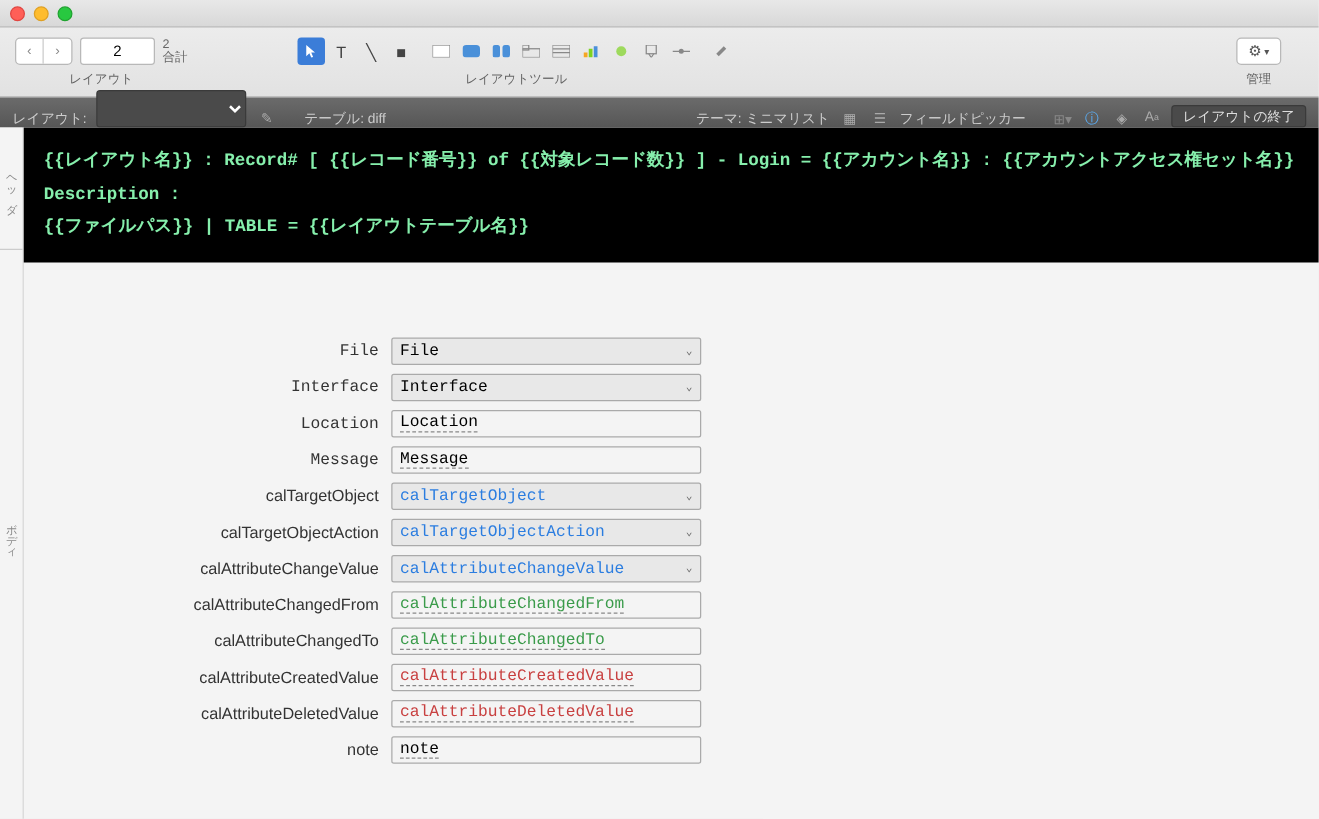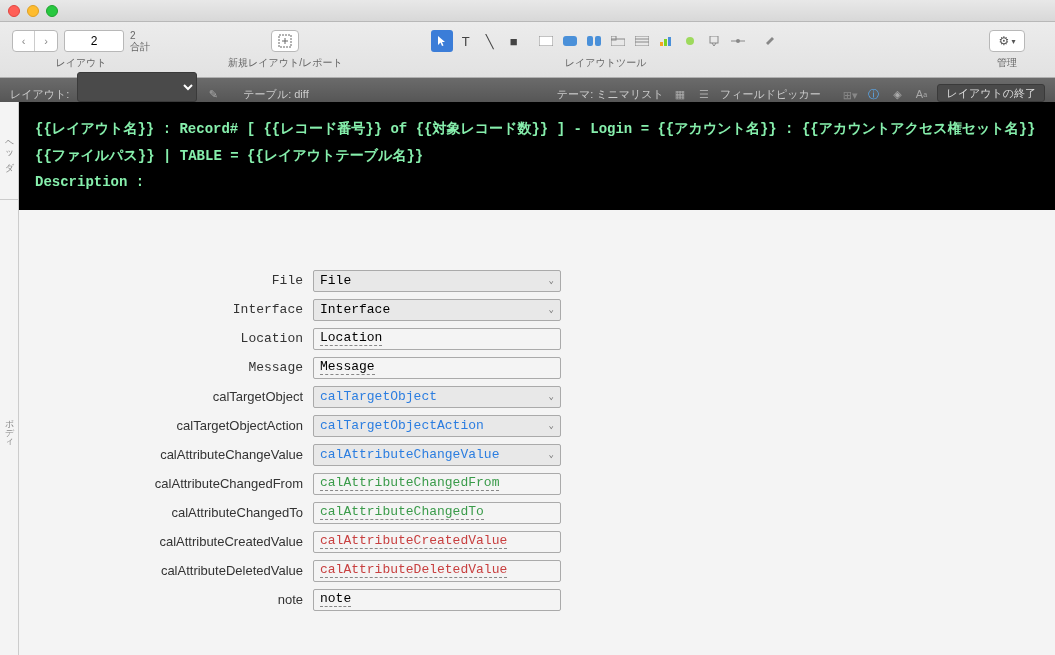--- a/index.html
+++ b/index.html
@@ -77,30 +77,20 @@
       </div>
       <input class="layout-input" value="2" style="">
       <div style="display:flex;flex-direction:column;font-size:10px;color:#666;line-height:1.1">
         <span>2</span>
         <span>合計</span>
       </div>
     </div>
     <div class="tb-label">レイアウト</div>
   </div>
 
-  <div class="tb-group" style="margin-left:60px">
-    <div class="tb-icon-btn">
-      <svg width="14" height="14" viewBox="0 0 14 14">
-          <rect x="1" y="1" width="12" height="12" fill="none" stroke="#666" stroke-dasharray="2,1"></rect>
-          <line x1="7" y1="4" x2="7" y2="10" stroke="#666"></line>
-          <line x1="4" y1="7" x2="10" y2="7" stroke="#666"></line>
-        </svg>
-    </div>
-    <div class="tb-label">新規レイアウト/レポート</div>
-  </div>
 
   <div class="tb-group" style="margin-left:70px">
     <div class="tool-row">
       <div class="tool-btn active">
           <svg width="12" height="12" viewBox="0 0 12 12">
             <path d="M2 1 L2 10 L4.5 7.5 L6 11 L7.5 10.5 L6 7 L9 7 Z" fill="#fff"></path>
           </svg>
         </div>
       <div class="tool-btn">T</div>
       <div class="tool-btn">╲</div>
@@ -202,22 +192,22 @@
     <div class="gutter-seg" style="height:98px">
         <span>ヘッダ</span>
       </div>
     <div class="gutter-seg" style="flex:1;border-bottom:none">
         <span>ボディ</span>
       </div>
   </div>
   <div class="canvas">
     <div class="header-part">
       <div>{{レイアウト名}} : Record# [ {{レコード番号}} of {{対象レコード数}} ] - Login = {{アカウント名}} : {{アカウントアクセス権セット名}}</div>
+      <div>Description :</div>
       <div>{{ファイルパス}} | TABLE = {{レイアウトテーブル名}}</div>
-      <div>Description :</div>
     </div>
     <div class="body-part" id="form-rows">
         <div class="form-row">
           <div class="form-label mono">File</div>
           <div class="form-field">
             <span>File</span>
             <span class="chev">⌄</span>
           </div>
         </div>
         <div class="form-row">

